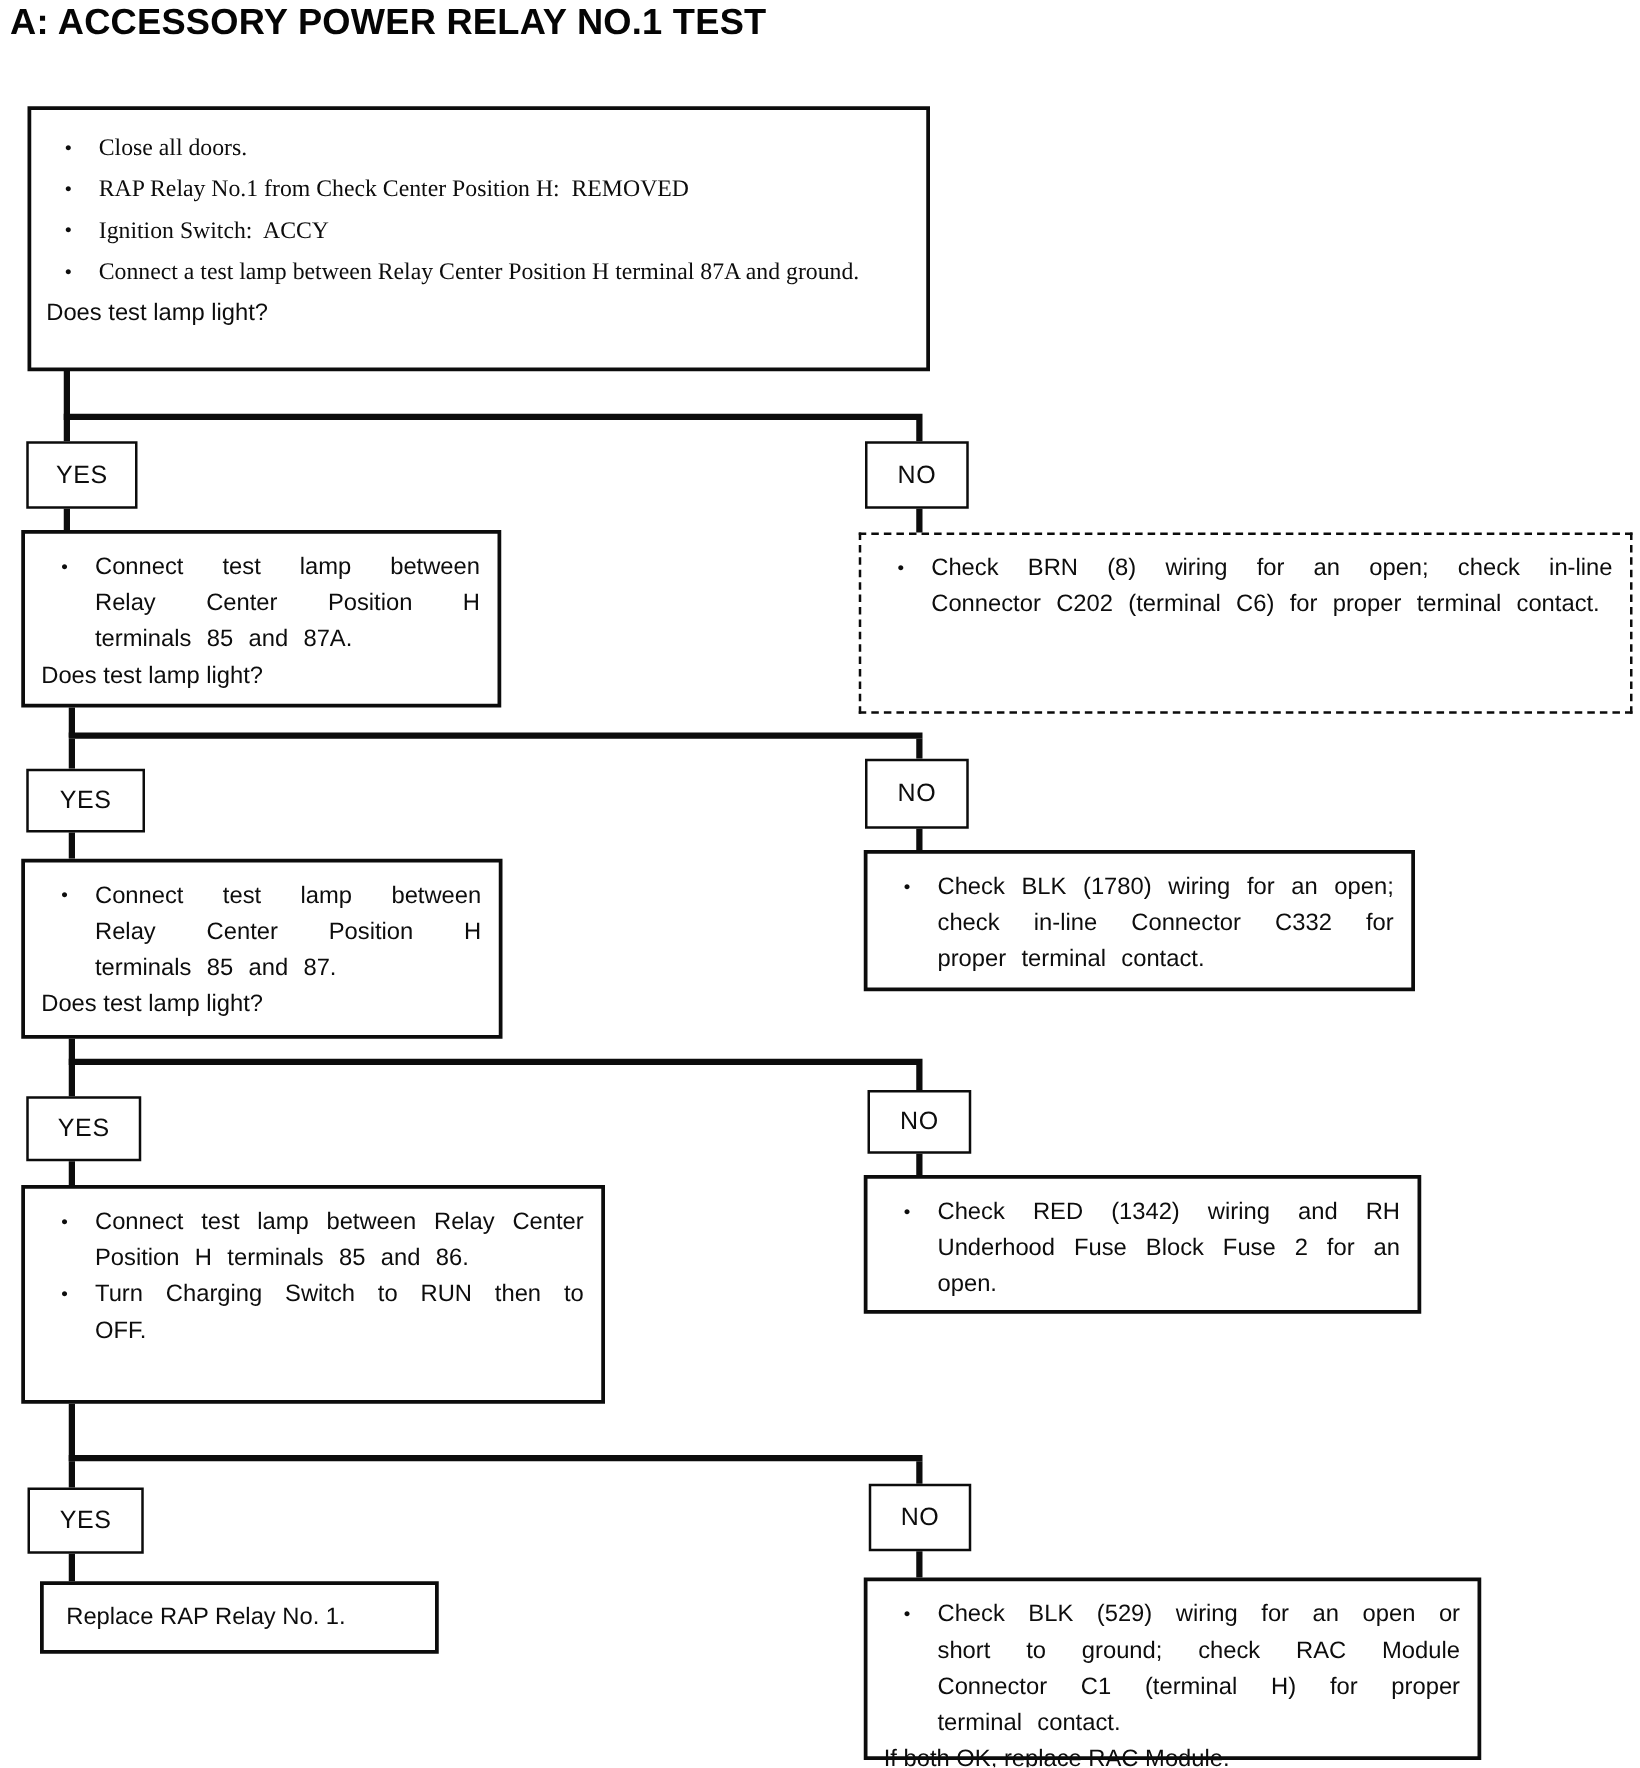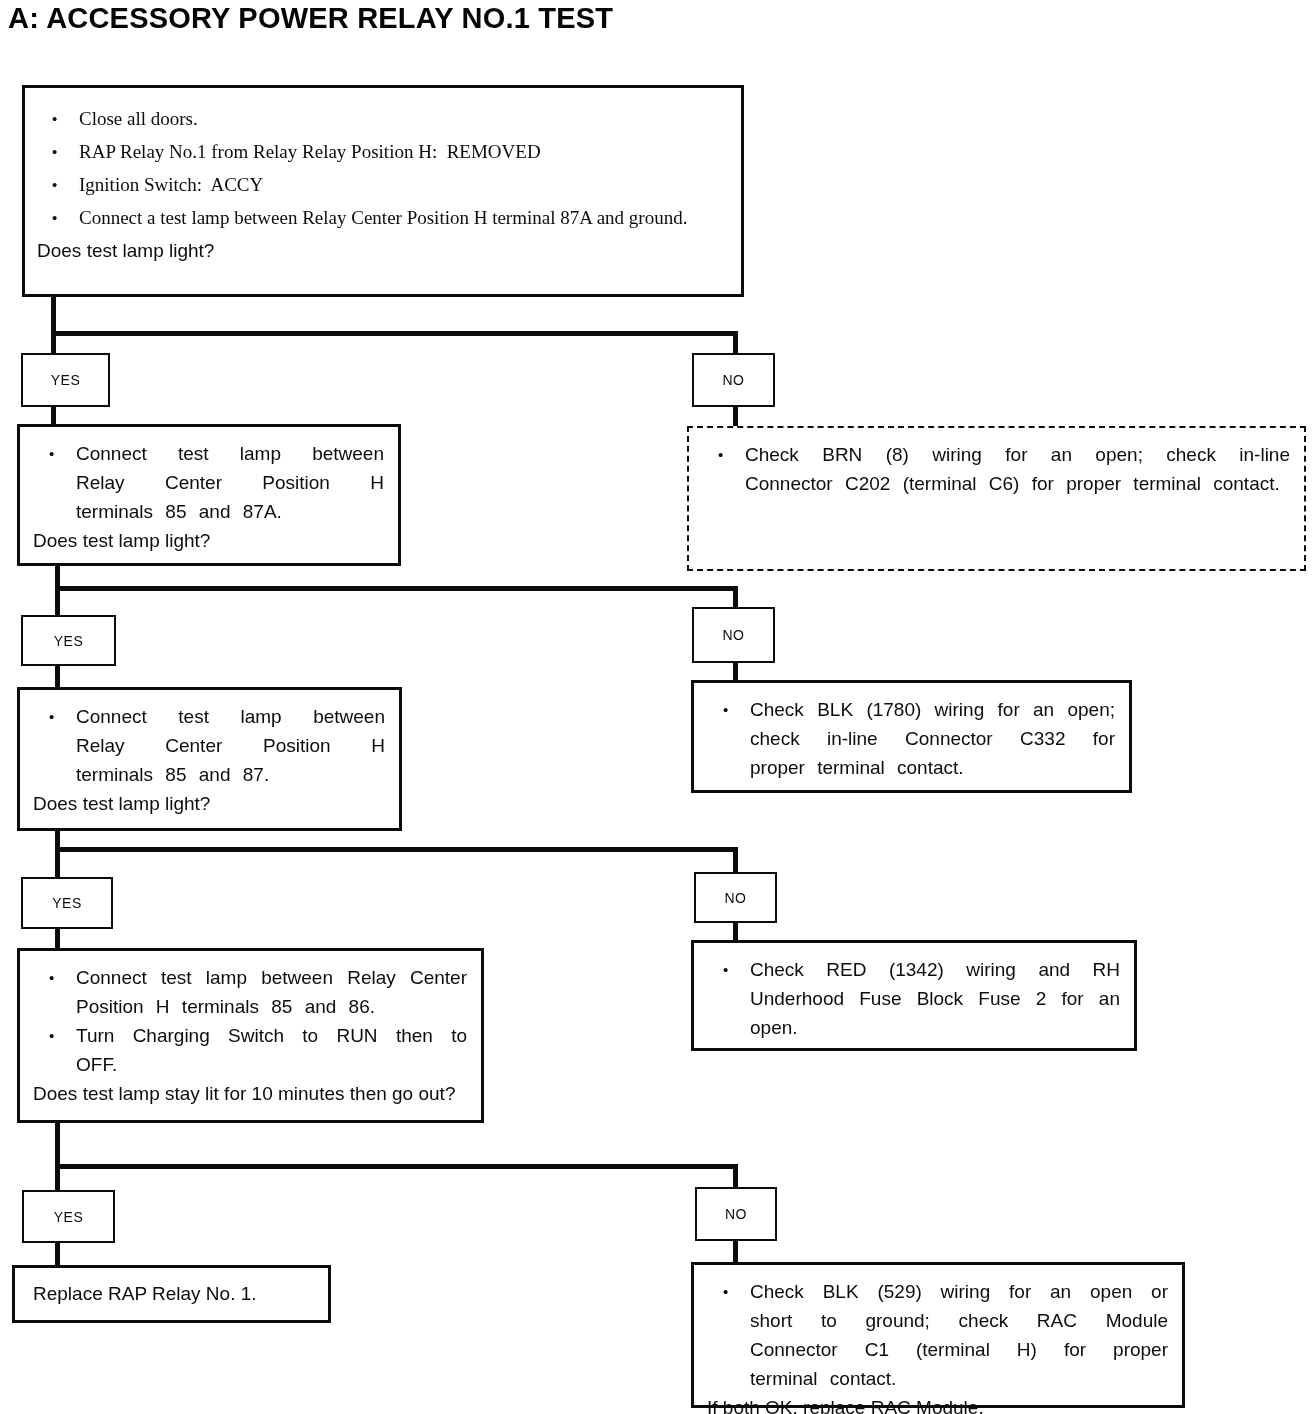--- a/index.html
+++ b/index.html
@@ -36,21 +36,21 @@
     border: 2px dashed #0c0c0c;
   }
   .label {
     position: absolute;
     box-sizing: border-box;
     border: 2px solid #0c0c0c;
     background: #ffffff;
     display: flex;
     align-items: center;
     justify-content: center;
-    font-size: 14px;
+    font-size: 20px;
     letter-spacing: 0.5px;
   }
   .vline, .hline {
     position: absolute;
     background: #0c0c0c;
   }
   .content {
     padding: 12px 14px 0 13px;
     font-size: 19px;
     line-height: 29px;
@@ -92,21 +92,21 @@
   <div class="title">A: ACCESSORY POWER RELAY NO.1 TEST</div>
 
   <div class="node start" style="left:22px; top:85px; width:722px; height:212px;">
     <div class="content">
       <div class="brow">
         <span class="bdot">•</span>
         <span class="btxt pre">Close all doors.</span>
       </div>
       <div class="brow">
         <span class="bdot">•</span>
-        <span class="btxt pre">RAP Relay No.1 from Relay Relay Position H:  REMOVED</span>
+        <span class="btxt pre">RAP Relay No.1 from Check Center Position H:  REMOVED</span>
       </div>
       <div class="brow">
         <span class="bdot">•</span>
         <span class="btxt pre">Ignition Switch:  ACCY</span>
       </div>
       <div class="brow">
         <span class="bdot">•</span>
         <span class="btxt pre">Connect a test lamp between Relay Center Position H terminal 87A and ground.</span>
       </div>
       <div class="question">Does test lamp light?</div>
@@ -187,21 +187,20 @@
   <div class="node action just" style="left:17px; top:948px; width:467px; height:175px;">
     <div class="content">
       <div class="brow">
         <span class="bdot">•</span>
         <span class="btxt">Connect test lamp between Relay Center Position H terminals 85 and 86.</span>
       </div>
       <div class="brow">
         <span class="bdot">•</span>
         <span class="btxt">Turn Charging Switch to RUN then to OFF.</span>
       </div>
-      <div class="question">Does test lamp stay lit for 10 minutes then go out?</div>
     </div>
   </div>
 
   <div class="node action just" style="left:691px; top:940px; width:446px; height:111px;">
     <div class="content">
       <div class="brow">
         <span class="bdot">•</span>
         <span class="btxt">Check RED (1342) wiring and RH Underhood Fuse Block Fuse 2 for an open.</span>
       </div>
     </div>
@@ -211,21 +210,21 @@
   <div class="hline" style="left:55px; top:1164px; width:683px; height:5px;"></div>
   <div class="vline" style="left:55px; top:1169px; width:5px; height:22px;"></div>
   <div class="vline" style="left:733px; top:1169px; width:5px; height:19px;"></div>
 
   <div class="label" style="left:22px; top:1190px; width:93px; height:53px;">YES</div>
   <div class="vline" style="left:55px; top:1243px; width:5px; height:23px;"></div>
 
   <div class="label" style="left:695px; top:1187px; width:82px; height:54px;">NO</div>
   <div class="vline" style="left:733px; top:1241px; width:5px; height:22px;"></div>
 
-  <div class="node" style="left:12px; top:1265px; width:319px; height:58px;">
+  <div class="node" style="left:32px; top:1265px; width:319px; height:58px;">
     <div class="single">Replace RAP Relay No. 1.</div>
   </div>
 
   <div class="node action just" style="left:691px; top:1262px; width:494px; height:146px;">
     <div class="content">
       <div class="brow">
         <span class="bdot">•</span>
         <span class="btxt">Check BLK (529) wiring for an open or short to ground; check RAC Module Connector C1 (terminal H) for proper terminal contact.</span>
       </div>
       <div class="question">If both OK, replace RAC Module.</div>

